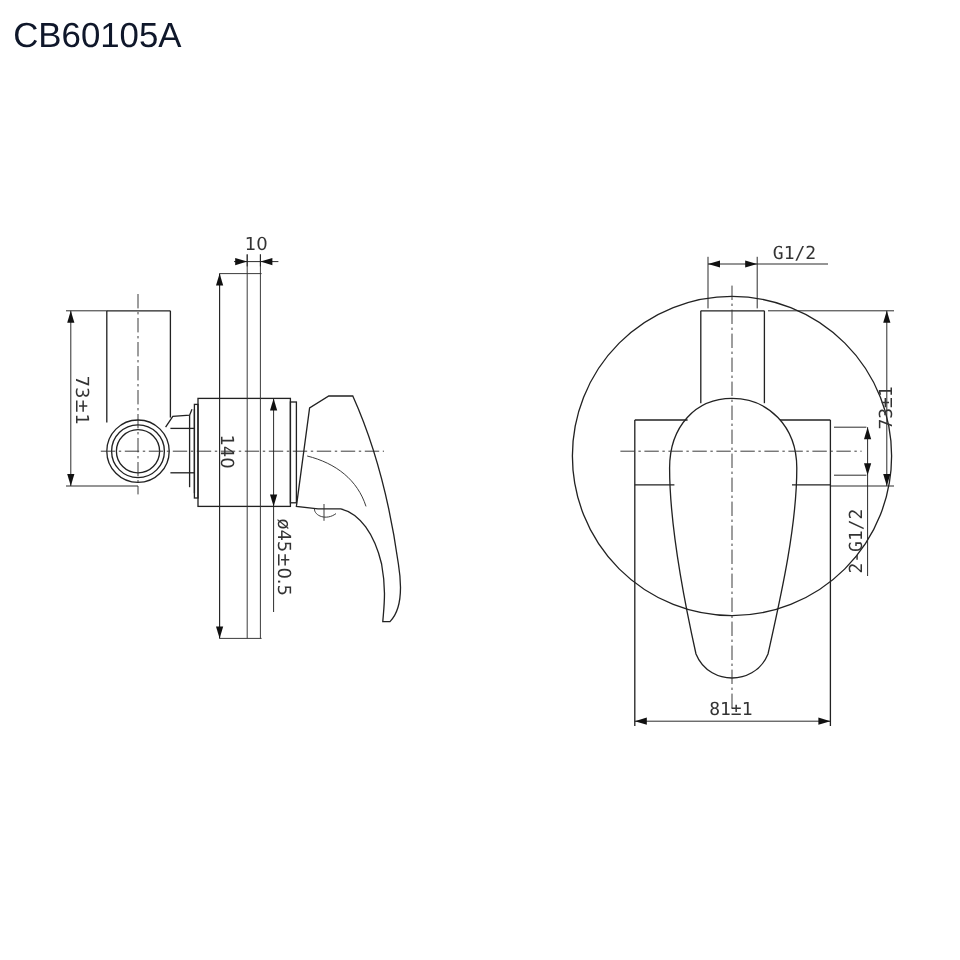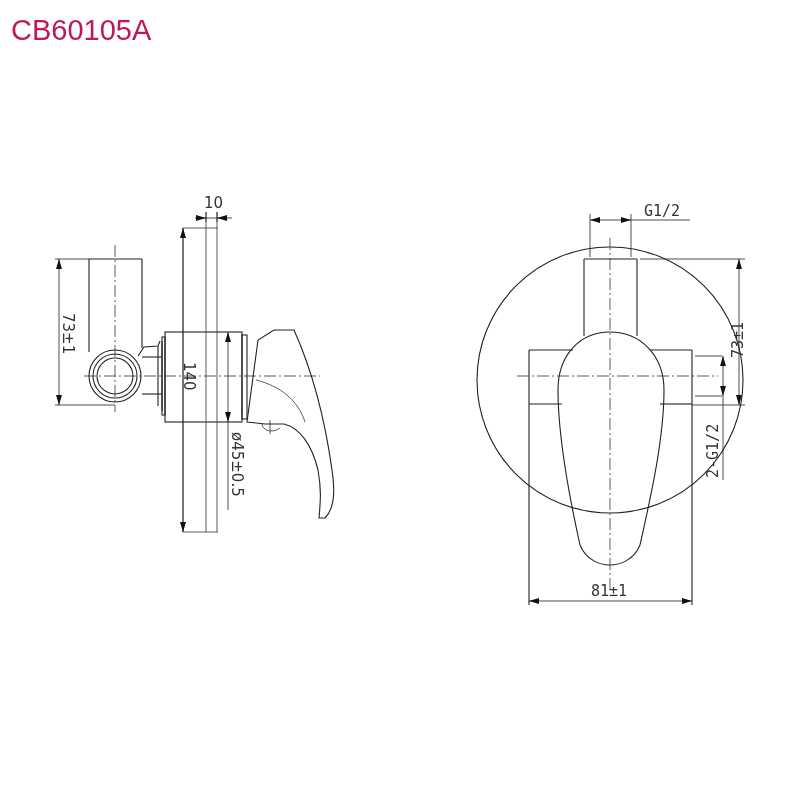--- a/index.html
+++ b/index.html
@@ -1,17 +1,17 @@
 <!DOCTYPE html>
 <html><head>
   <meta charset="utf-8">
   <style>
     html, body { margin: 0; padding: 0; background: #ffffff; }
     body { width: 800px; height: 800px; position: relative; overflow: hidden; font-family: "Liberation Sans", sans-serif; }
-    .title { position: absolute; left: 11px; top: 14px; font-size: 29px; color: #be185d; letter-spacing: 0px; font-family: "Liberation Sans", sans-serif; }
+    .title { position: absolute; left: 11px; top: 14px; font-size: 29px; color: #0f172a; letter-spacing: 0px; font-family: "Liberation Sans", sans-serif; }
     svg { position: absolute; left: 0; top: 0; }
     .ln { stroke: #222; stroke-width: 1.1; fill: none; }
     .thin { stroke: #333; stroke-width: 0.8; fill: none; }
     .cl { stroke: #333; stroke-width: 0.8; fill: none; stroke-dasharray: 12 3 2 3; }
     .dim { stroke: #222; stroke-width: 0.8; fill: none; }
     .arr { fill: #111; stroke: none; }
     .dt { font-family: "DejaVu Sans", sans-serif; font-size: 15px; fill: #333; }
     .dtc { font-family: "DejaVu Sans Mono", monospace; font-size: 15px; fill: #333; }
   </style>
 </head>

